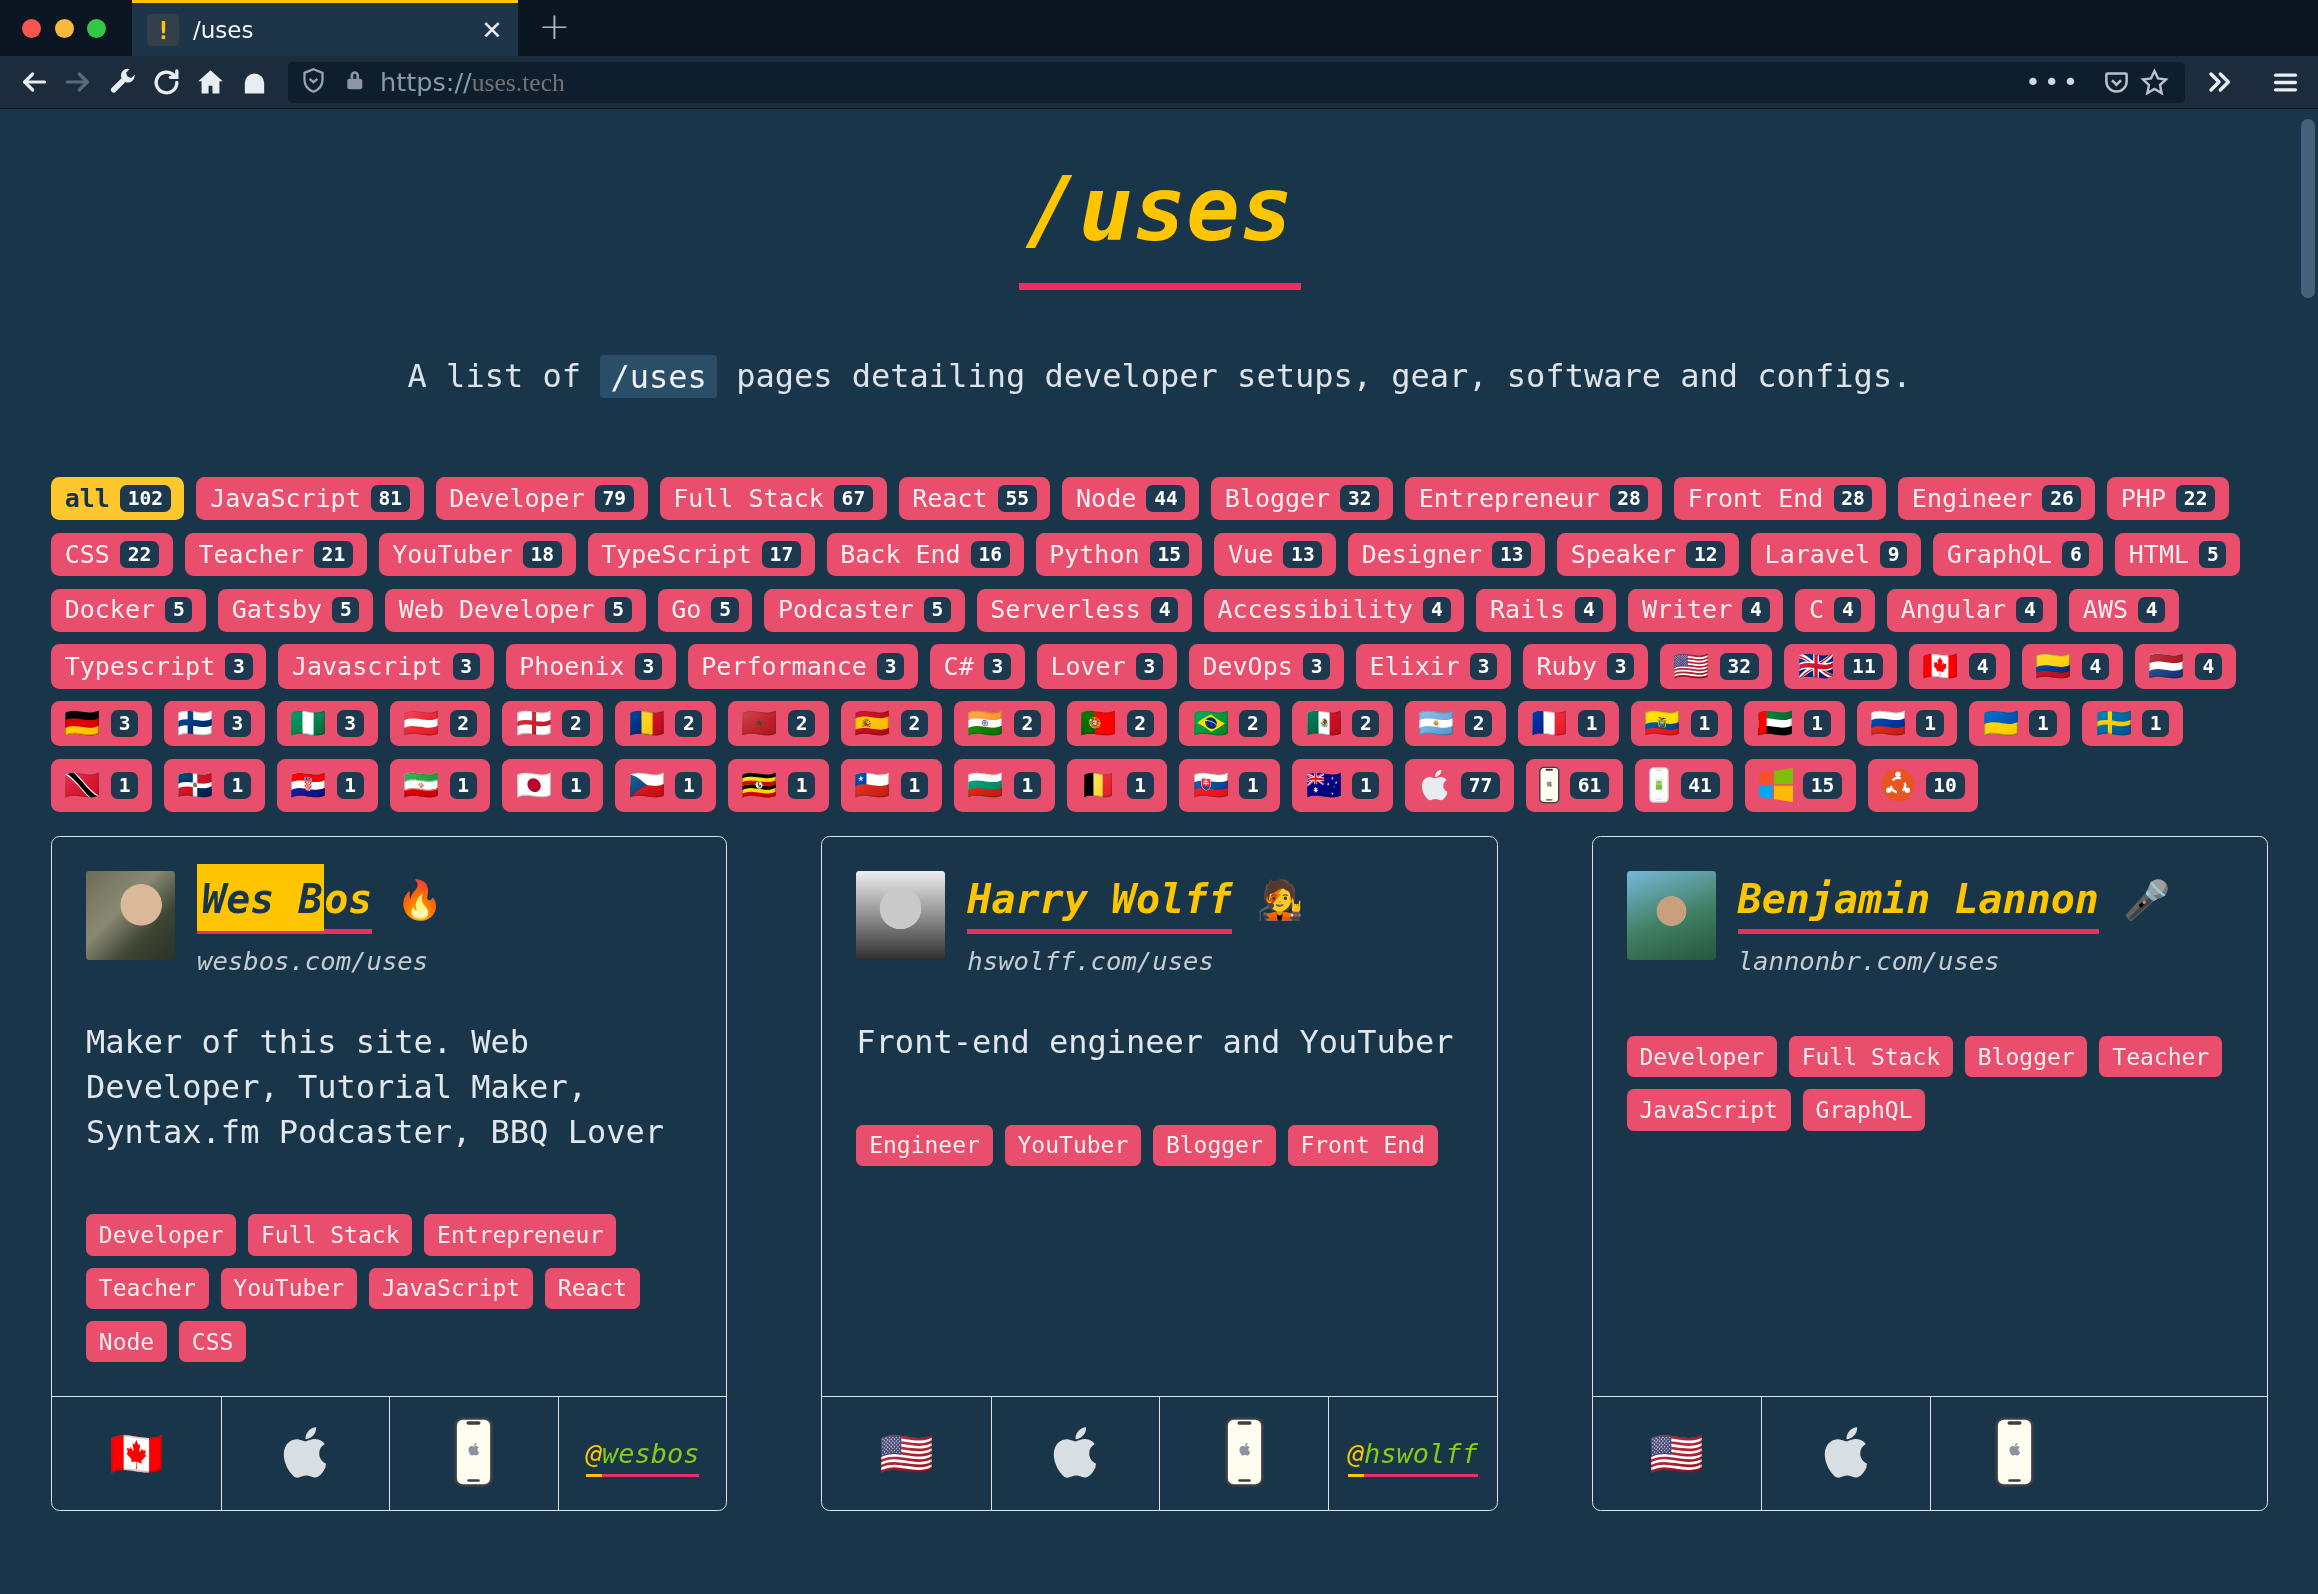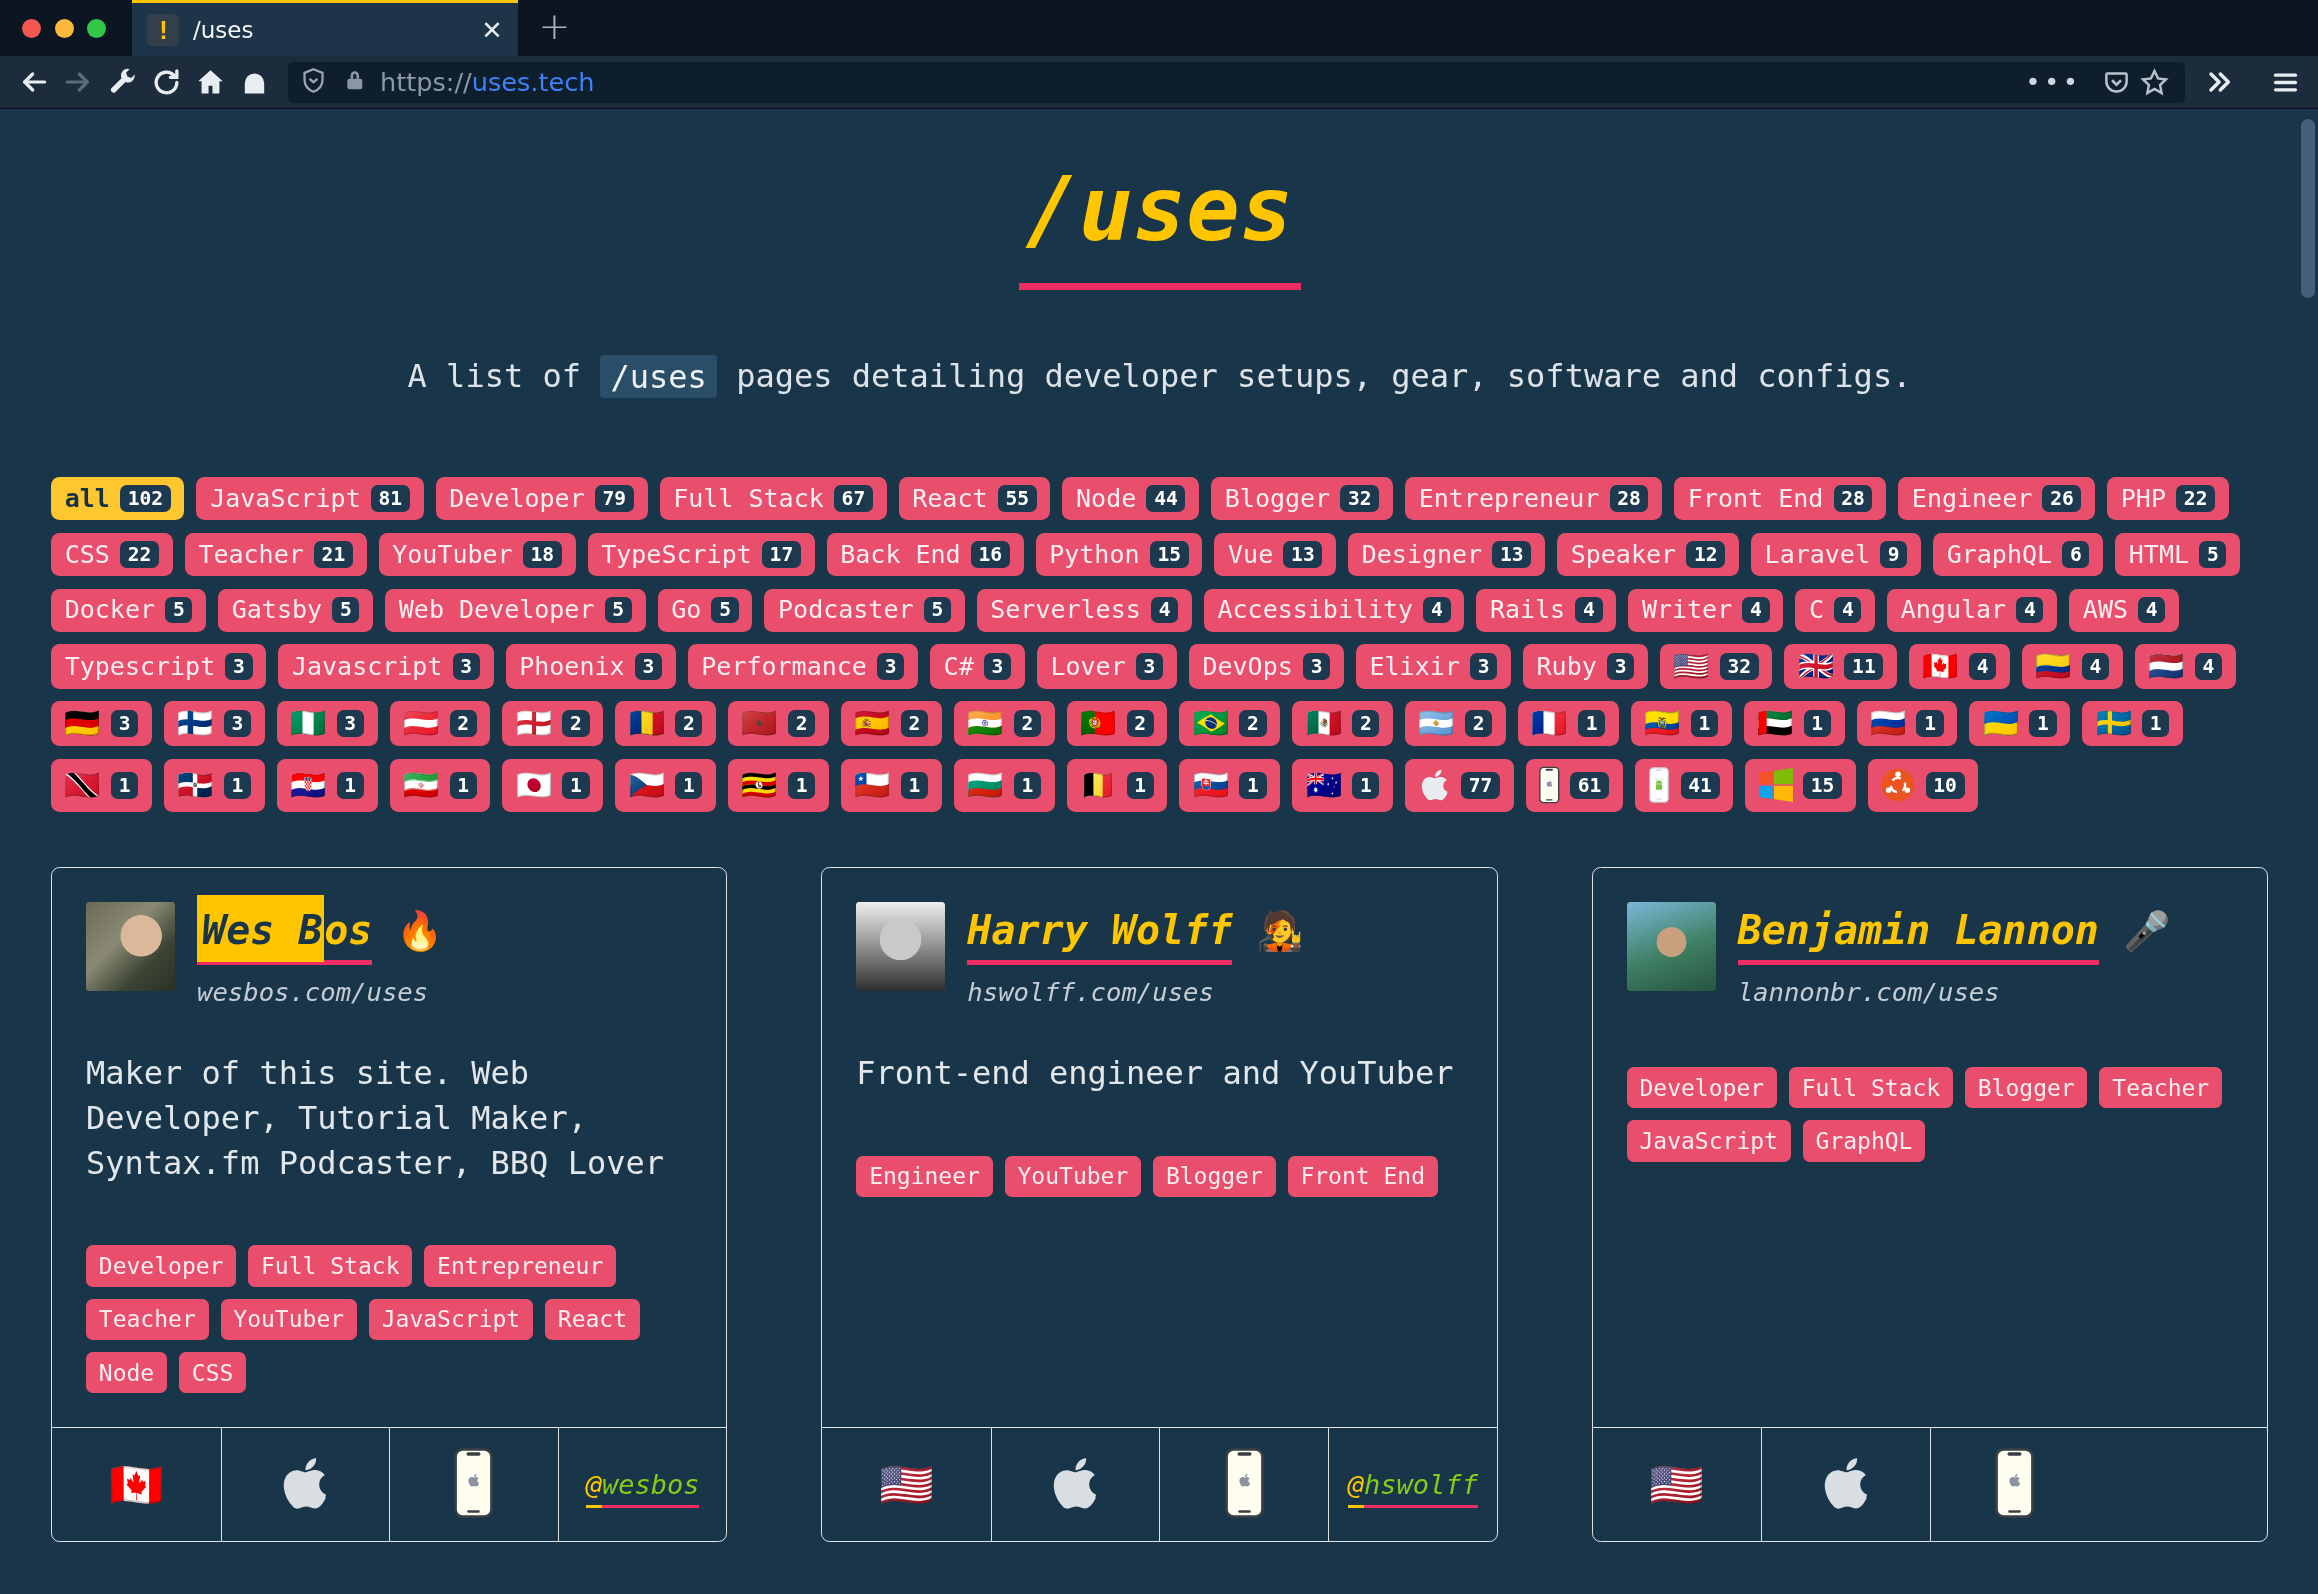--- a/index.html
+++ b/index.html
@@ -24,21 +24,21 @@
   .newtab { color:#aab4bf; font-size:38px; line-height:53px; padding:0 20.5px; font-weight:200;
     font-family:"DejaVu Sans",sans-serif;}
   .toolbar { height:53px; background:#1c2c3c; display:flex; align-items:center; padding:0 12px;
     border-bottom:0.9px solid #081018; }
   .tbtn { display:flex; align-items:center; justify-content:center; width:44px; height:39px; }
   .tbtn svg { display:block; }
   .urlbar { flex:1; height:41px; background:#0e1e2d; border-radius:5.1px; margin:0 12px;
     display:flex; align-items:center; padding:0 12px; }
   .url-text { flex:1; font-size:25.6px; margin-left:12px; white-space:nowrap;
     font-family:"DejaVu Sans","Liberation Sans",sans-serif;}
-  .url-proto { color:#8c99a6; } .url-host { color:#3b82f6; }
+  .url-proto { color:#8c99a6; } .url-host { color:#737373;font-family:Liberation Serif, serif; }
   .urlbar .dots { color:#cfd6dd; font-size:25.6px; letter-spacing:3.4px; margin-right:15.4px;}
   .menu-sep { width:22px; }
   
   .viewport { position:relative; height:1485px; background:#193549; overflow:hidden; }
   .scroll-thumb { position:absolute; right:4.3px; top:10.2px; width:13.7px; height:179px;
     background:#44607b; border-radius:6.8px; z-index:50; }
   main { padding:25.6px 51px 0; }
   h1.site-title { text-align:center; color:#ffc600; font-style:italic; font-weight:bold;
     font-size:89px; margin-top:22px; }
   .title-hr { width:282px; height:7.7px; background:#ee2d63; margin:22px auto 0; }
@@ -48,21 +48,21 @@
   .filters { display:flex; flex-wrap:wrap; gap:12.8px 12px; margin-top:82px; align-content:flex-start; }
   .filter { display:inline-flex; align-items:center; gap:10.2px; background:#e94e6c; color:#fbeef1;
     border:none; border-radius:8.5px; padding:7.7px 13.7px; font-family:inherit; font-size:25px;
     line-height:1.1; cursor:pointer; }
   .filter .fcount { background:#1d3950; color:#ffffff; border-radius:6.8px; padding:2.6px 7.7px;
     font-size:19.6px; font-weight:bold; }
   .filter--all { background:#ffc72e; color:#16324a; font-weight:bold; }
   .filter .femoji { font-size:29px; line-height:1; }
   .filter .ficon svg { display:block; }
   
-  .cards { display:grid; grid-template-columns:repeat(3,1fr); column-gap:94px; margin-top:55px; }
+  .cards { display:grid; grid-template-columns:repeat(3,1fr); column-gap:94px; margin-top:24px; }
   .card { border:1.7px solid #dfe3e8; border-radius:8.5px; background:#193549;
     display:flex; flex-direction:column; min-height:608px; }
   .card-body { flex:1; padding:34px; }
   .card-head { display:flex; gap:22px; }
   .avatar { width:89px; height:89px; border-radius:3.4px; flex:none; }
   .avatar--wes { background:radial-gradient(circle at 62% 38%, #d9b99a 0 26%, transparent 27%),
     linear-gradient(135deg,#6d6a55 0%, #8a8a74 40%, #3c4434 70%, #2c3226 100%); }
   .avatar--harry { background:radial-gradient(circle at 50% 42%, #c9c9c9 0 30%, transparent 31%),
     linear-gradient(180deg,#efefef 0%, #9a9a9a 45%, #2e2e2e 100%); }
   .avatar--ben { background:radial-gradient(circle at 50% 45%, #c9a07d 0 22%, transparent 23%),

